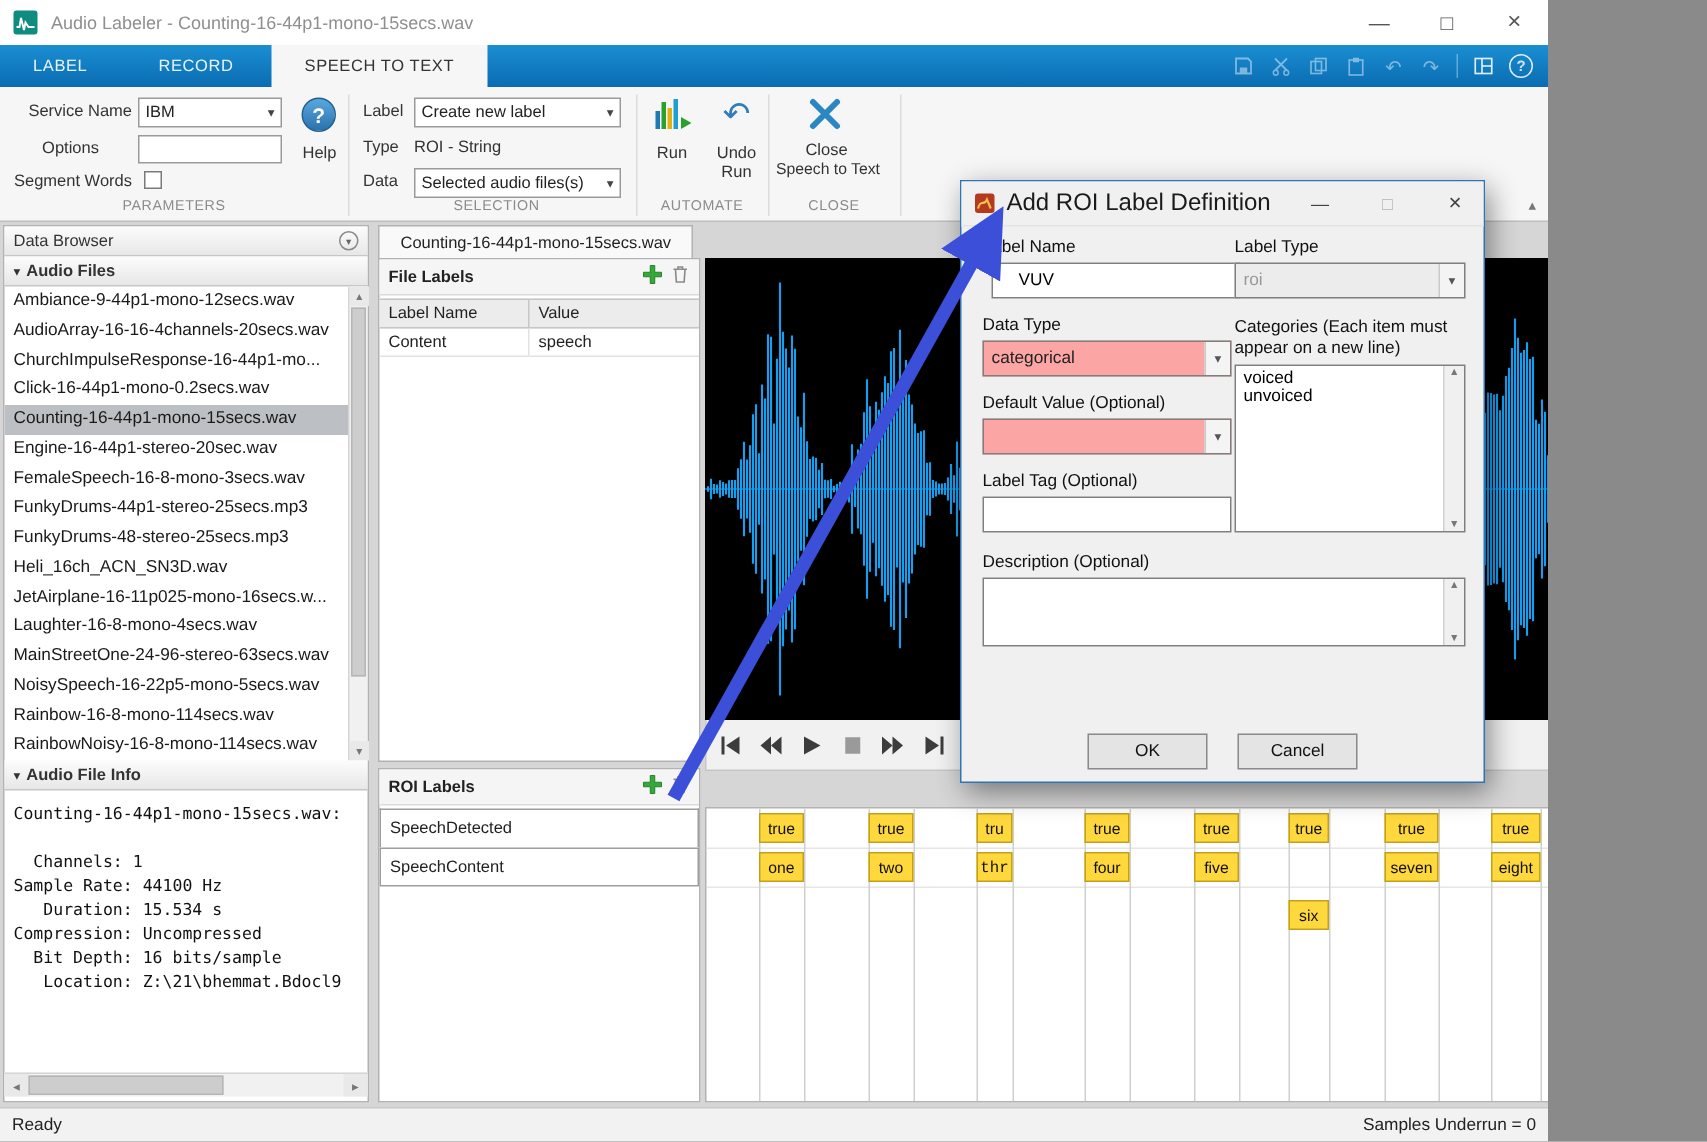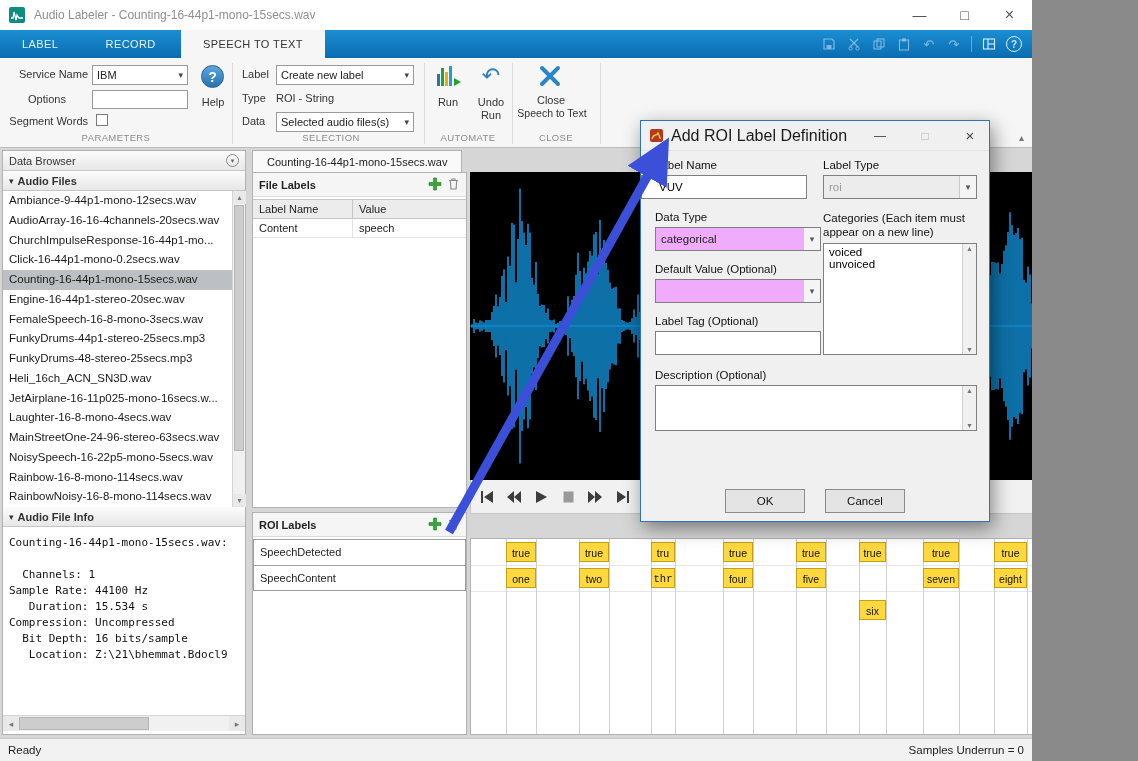--- a/index.html
+++ b/index.html
@@ -79,21 +79,21 @@
 
 .statusbar{position:absolute;left:0;bottom:0;width:100%;height:23px;background:#f2f2f2;border-top:1px solid #c9c9c9;display:flex;align-items:center;padding:0 8px;font-size:11.5px;color:#222}
 
 .dialog{position:absolute;left:640px;top:120px;width:350px;height:402px;background:#f0f0f0;border:1px solid #2e75b6;box-shadow:3px 6px 18px rgba(0,0,0,.45);z-index:50}
 .dlgtitle{height:30px;background:#f0f0f0;display:flex;align-items:center;gap:7px;padding-left:8px;border-bottom:1px solid #e3e3e3}
 .dlgtitle .t{font-size:16px;color:#1a1a1a;flex:1;white-space:nowrap}
 .dbtn{width:38px;height:29px;display:flex;align-items:center;justify-content:center;color:#444;font-size:12px}
 .dbtn.dis{color:#b5b5b5}
 .dlabel{position:absolute;font-size:11.5px;color:#111}
 .dinput{position:absolute;height:24px;background:#fff;border:1px solid #7f7f7f;font-size:11.5px;padding:0 5px;font-family:"Liberation Sans",sans-serif}
-.dselect{position:absolute;height:24px;background:#f0abfc;border:1px solid #7f7f7f;font-size:11.5px;display:flex;align-items:center;padding:0 5px}
+.dselect{position:absolute;height:24px;background:#fca5a5;border:1px solid #7f7f7f;font-size:11.5px;display:flex;align-items:center;padding:0 5px}
 .dselect .sarrbox{position:absolute;right:0;top:0;bottom:0;width:17px;border-left:1px solid #c9c9c9;display:flex;align-items:center;justify-content:center;color:#555;font-size:9px;background:#f4f4f4}
 .dselect.disabled{background:#ececec;color:#999}
 .dtawrap{position:absolute;background:#fff;border:1px solid #7f7f7f}
 .dtawrap textarea{position:absolute;left:0;top:0;right:14px;bottom:0;width:calc(100% - 14px);height:100%;border:none;resize:none;font-family:"Liberation Sans",sans-serif;font-size:11.5px;padding:2px 5px;background:transparent;outline:none}
 .tarail{position:absolute;right:0;top:0;bottom:0;width:14px;background:#f0f0f0;border-left:1px solid #d0d0d0}
 .tarail .up{position:absolute;top:1px;left:0;right:0;text-align:center;font-size:7px;color:#777}
 .tarail .dn{position:absolute;bottom:1px;left:0;right:0;text-align:center;font-size:7px;color:#777}
 .dlgbtn{position:absolute;width:80px;height:24px;background:#e4e4e4;border:1px solid #8a8a8a;font-size:11.5px;display:flex;align-items:center;justify-content:center;color:#111}
 
 .arrowsvg{position:absolute;left:0;top:0;z-index:60;pointer-events:none}
@@ -432,21 +432,21 @@
             <path d="M3 11 C5 4,7 10,9 5 L11.5 11" stroke="#f6c14d" stroke-width="1.4" fill="none"></path>
           </svg>
         </span>
       <span class="t">Add ROI Label Definition</span>
       <span class="dbtn">—</span>
       <span class="dbtn dis">□</span>
       <span class="dbtn" style="font-size:15px">×</span>
     </div>
 
     <div class="dlabel" style="left:14px;top:38px">Label Name</div>
-    <input class="dinput" style="left: 0; top: 54px; width: 166px; padding-left: 17px;" value="VUV">
+    <input class="dinput" style="left: 20px; top: 54px; width: 166px; padding-left: 17px;" value="VUV">
 
     <div class="dlabel" style="left:182px;top:38px">Label Type</div>
     <div class="dselect disabled" style="left:182px;top:54px;width:154px">
       <span>roi</span>
       <span class="sarrbox">▾</span>
     </div>
 
     <div class="dlabel" style="left:14px;top:90px">Data Type</div>
     <div class="dselect" style="left:14px;top:106px;width:166px">
       <span>categorical</span>

